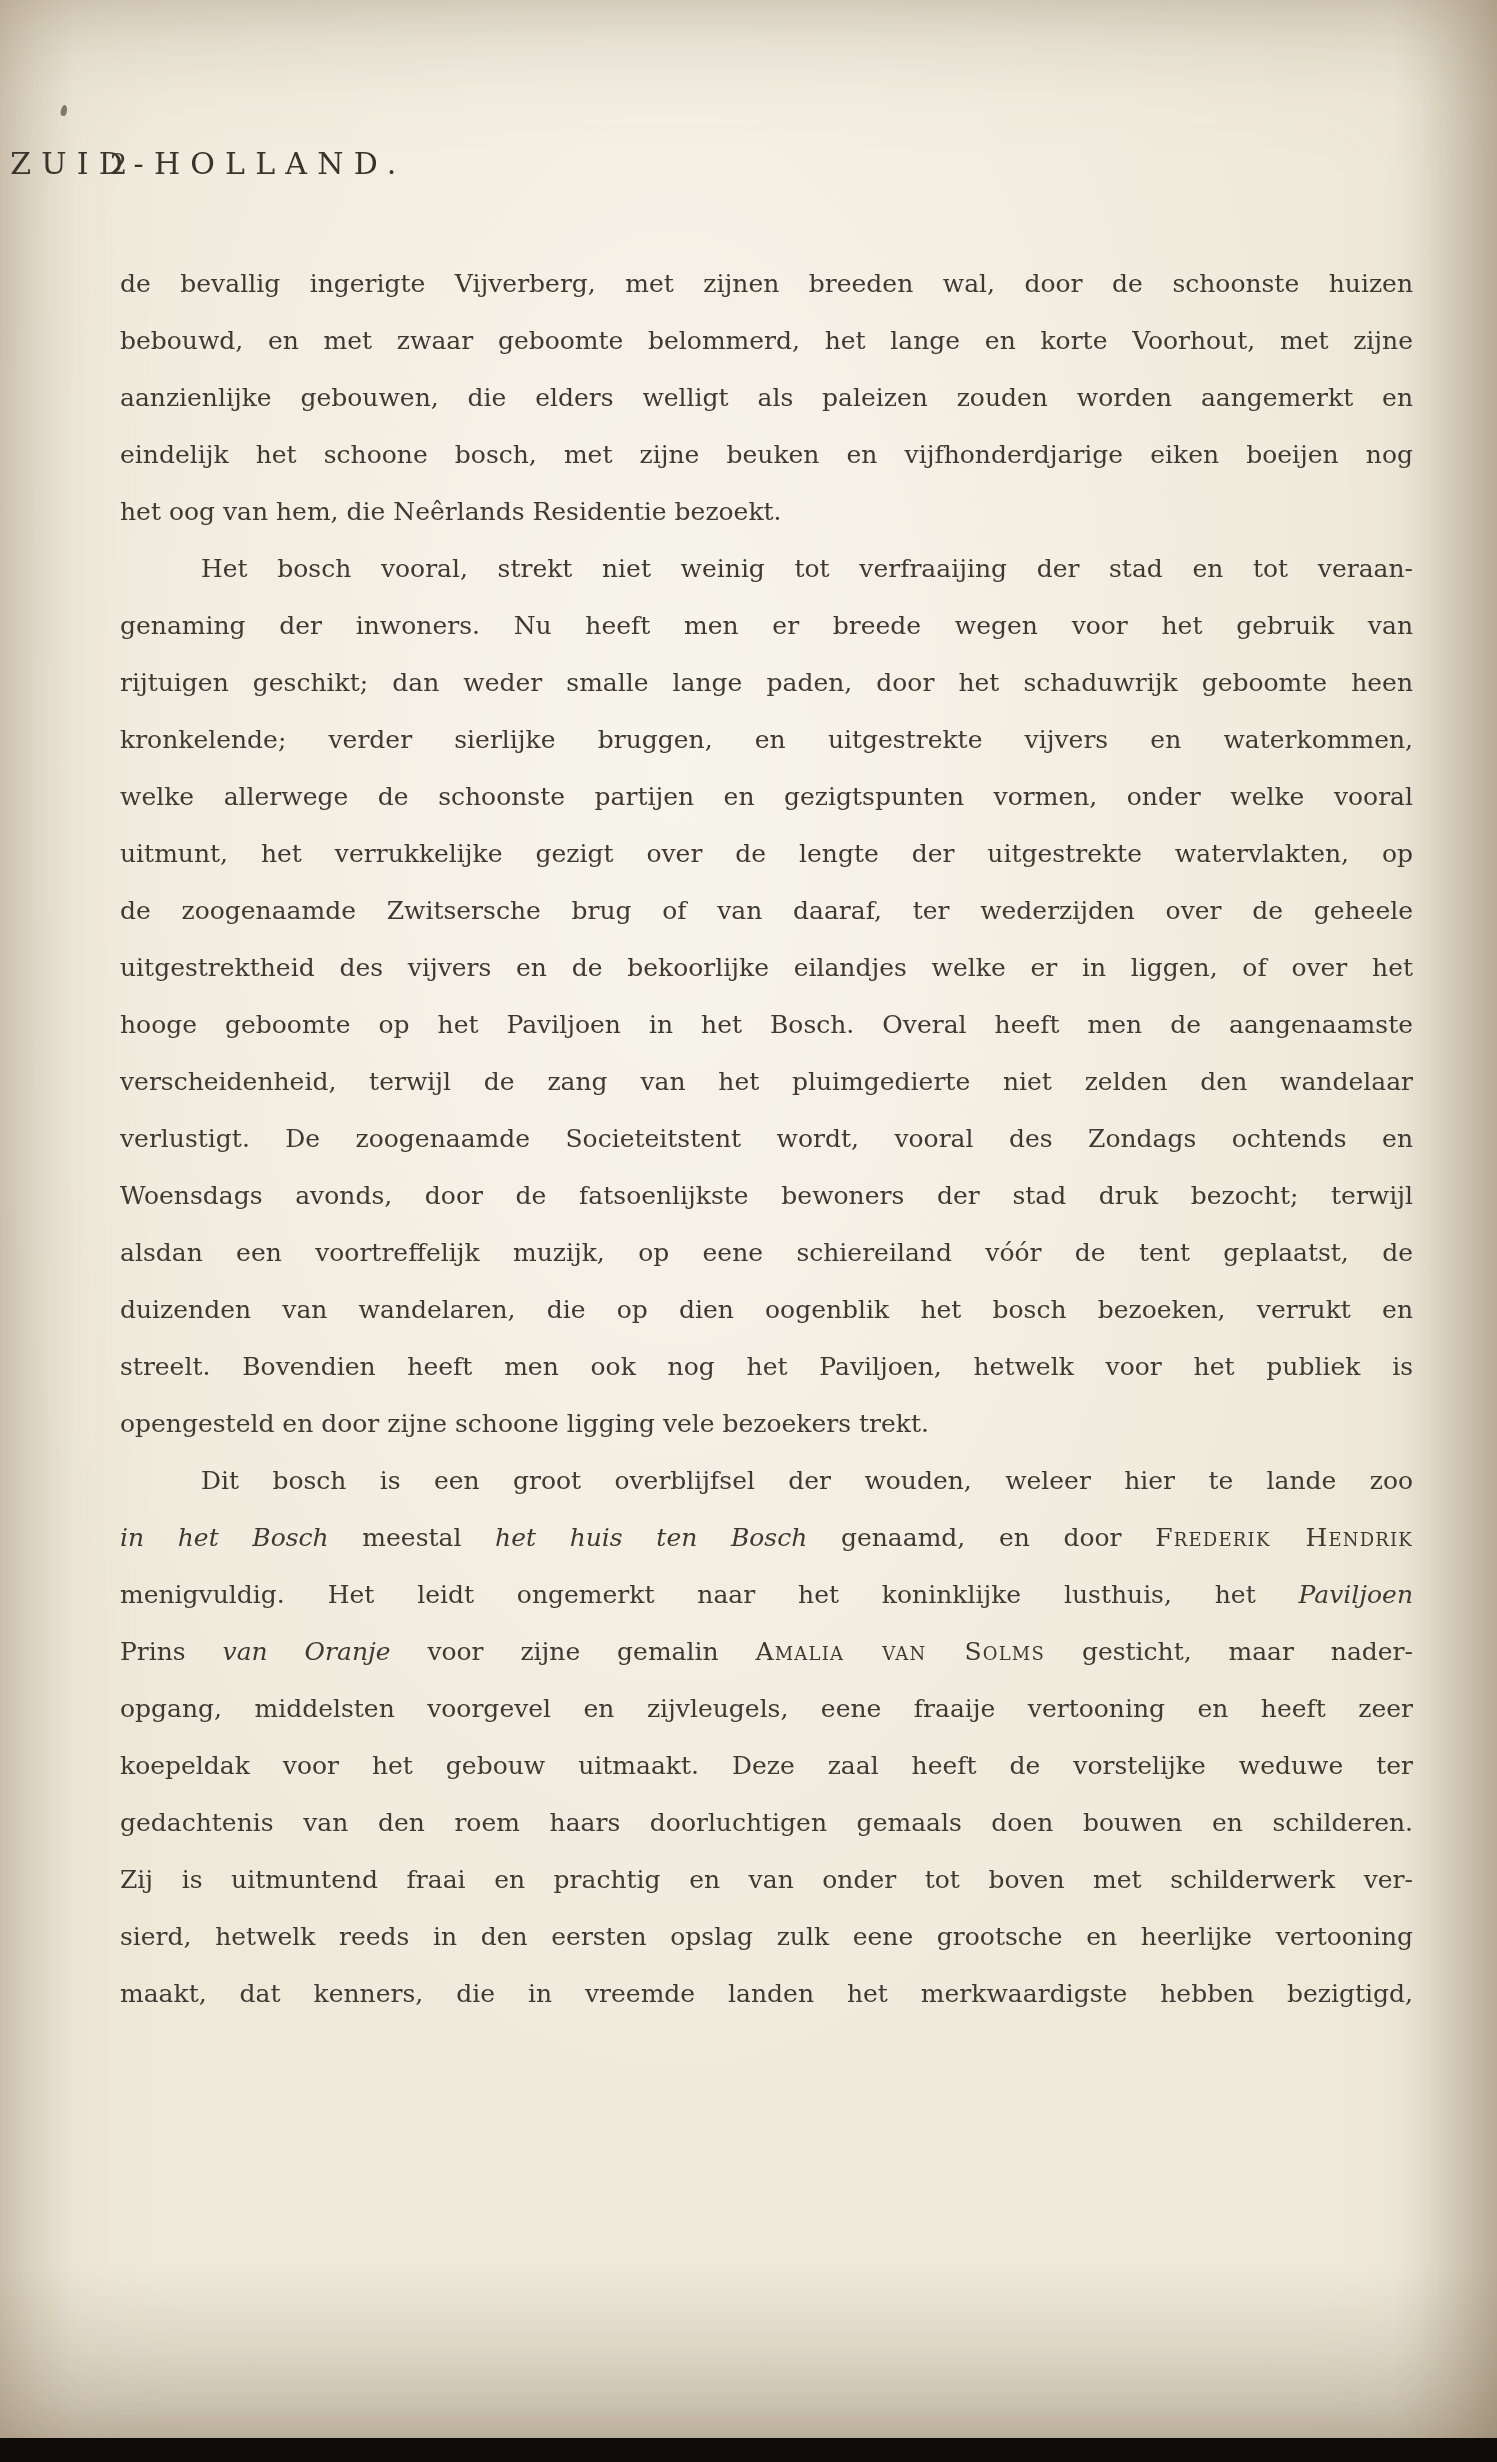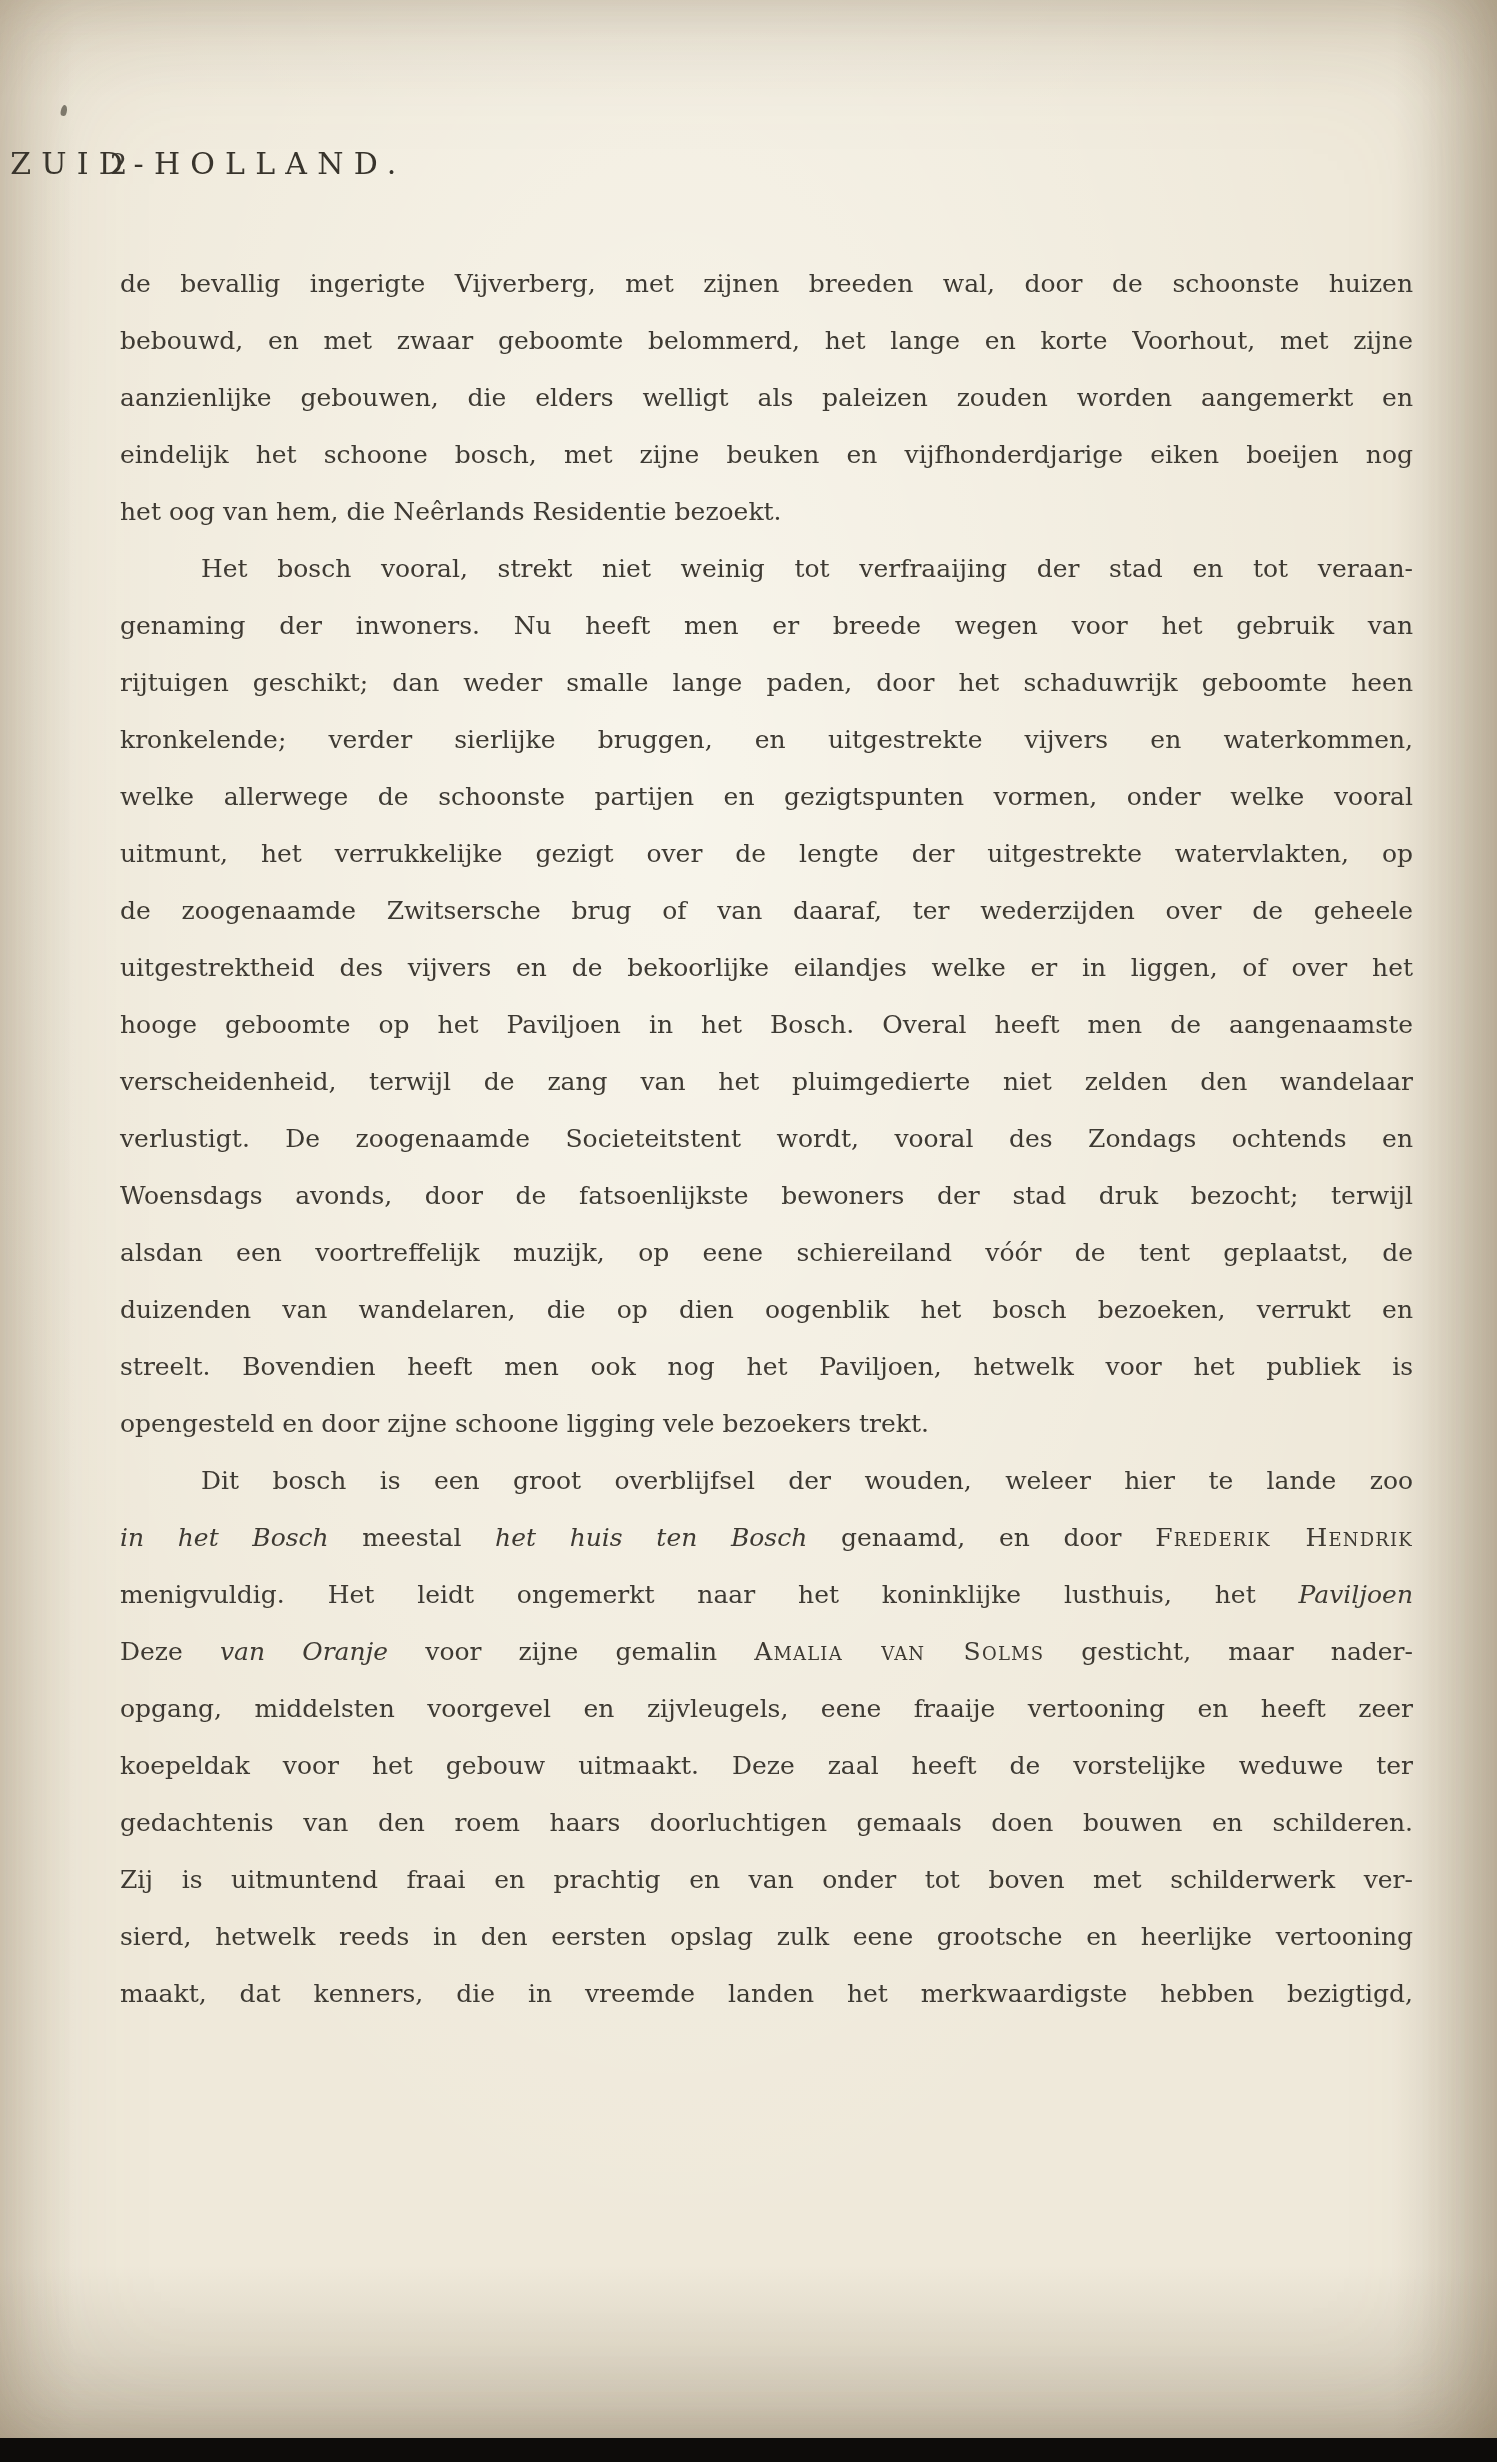--- a/index.html
+++ b/index.html
@@ -97,21 +97,21 @@
         <div class="line"><span>Woensdags avonds, door de fatsoenlijkste bewoners der stad druk bezocht; terwijl</span></div>
         <div class="line"><span>alsdan een voortreffelijk muzijk, op eene schiereiland vóór de tent geplaatst, de</span></div>
         <div class="line"><span>duizenden van wandelaren, die op dien oogenblik het bosch bezoeken, verrukt en</span></div>
         <div class="line"><span>streelt. Bovendien heeft men ook nog het Paviljoen, hetwelk voor het publiek is</span></div>
         <div class="line short"><span>opengesteld en door zijne schoone ligging vele bezoekers trekt.</span></div>
       </div>
       <div>
         <div class="line indent"><span>Dit bosch is een groot overblijfsel der wouden, weleer hier te lande zoo</span></div>
         <div class="line"><span class="it">in het Bosch</span><span> meestal </span><span class="it">het huis ten Bosch</span><span> genaamd, en door </span><span class="sc">Frederik Hendrik</span></div>
         <div class="line"><span>menigvuldig. Het leidt ongemerkt naar het koninklijke lusthuis, het </span><span class="it">Paviljoen</span></div>
-        <div class="line"><span>Deze </span><span class="it">van Oranje</span><span> voor zijne gemalin </span><span class="sc">Amalia van Solms</span><span> gesticht, maar nader-</span></div>
+        <div class="line"><span>Prins </span><span class="it">van Oranje</span><span> voor zijne gemalin </span><span class="sc">Amalia van Solms</span><span> gesticht, maar nader-</span></div>
         <div class="line"><span>opgang, middelsten voorgevel en zijvleugels, eene fraaije vertooning en heeft zeer</span></div>
         <div class="line"><span>koepeldak voor het gebouw uitmaakt. Deze zaal heeft de vorstelijke weduwe ter</span></div>
         <div class="line"><span>gedachtenis van den roem haars doorluchtigen gemaals doen bouwen en schilderen.</span></div>
         <div class="line"><span>Zij is uitmuntend fraai en prachtig en van onder tot boven met schilderwerk ver-</span></div>
         <div class="line"><span>sierd, hetwelk reeds in den eersten opslag zulk eene grootsche en heerlijke vertooning</span></div>
         <div class="line"><span>maakt, dat kenners, die in vreemde landen het merkwaardigste hebben bezigtigd,</span></div>
       </div>
     </div>
 
   <div class="bottom-strip"></div>

